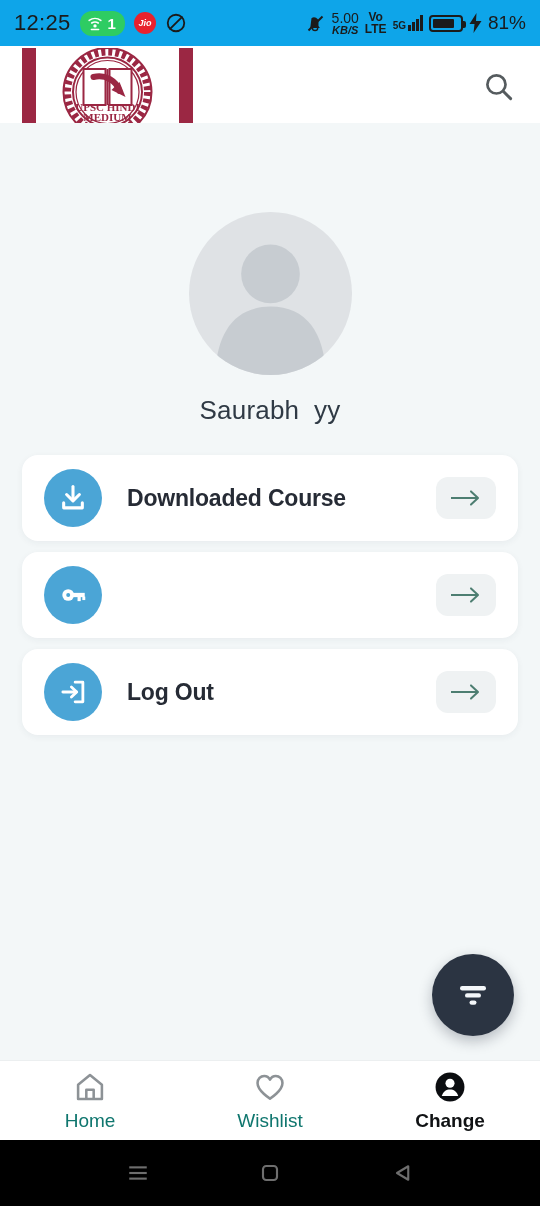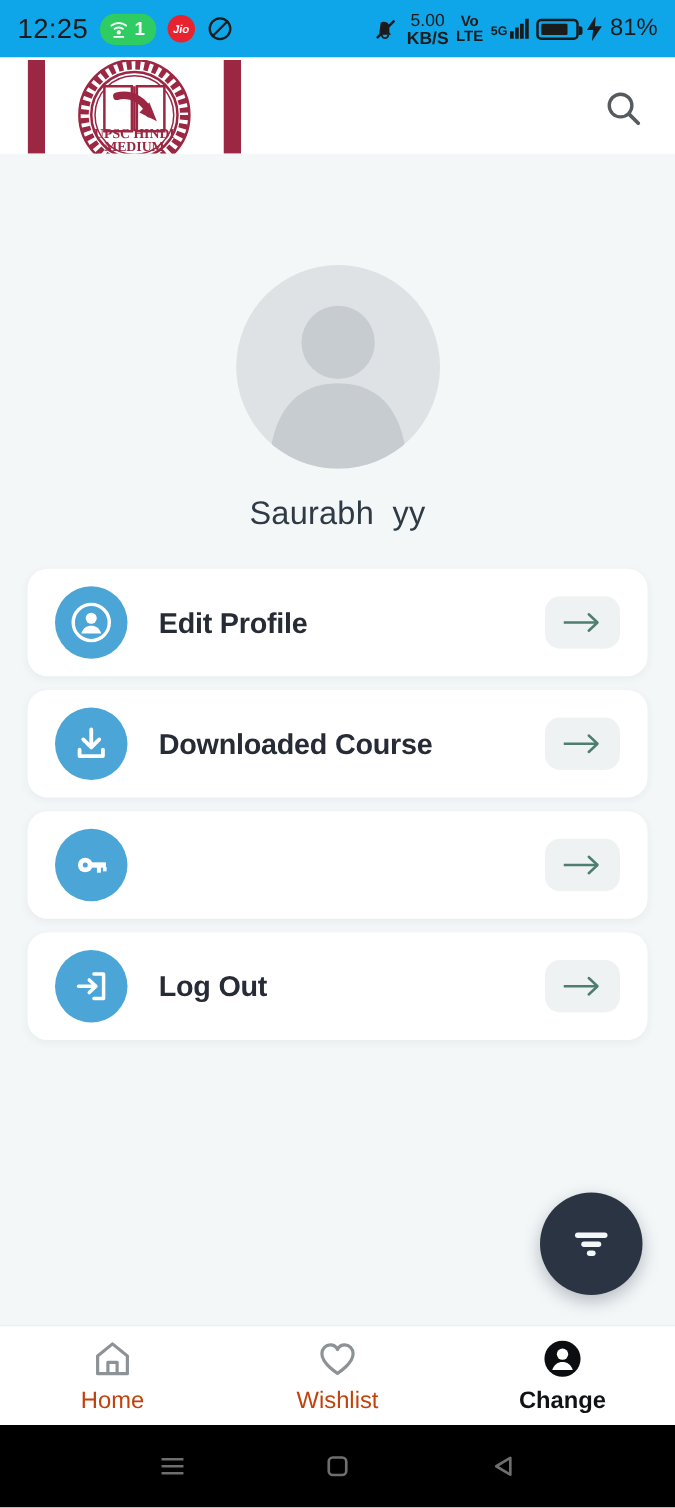--- a/index.html
+++ b/index.html
@@ -28,21 +28,21 @@
   .sb-jio {
     width: 22px; height: 22px; border-radius: 50%;
     background: #e8222e; color: #fff; font-size: 9px; font-weight: bold;
     display: flex; align-items: center; justify-content: center;
     font-style: italic;
   }
   .sb-spacer { flex: 1; }
   .sb-right { display: flex; align-items: center; gap: 6px; }
   .sb-speed { line-height: 1; text-align: center; color: #1b1b1b; }
   .sb-speed .v { font-size: 14px; display: block; }
-  .sb-speed .u { font-size: 14px; display: block; font-weight: bold; }
+  .sb-speed .u { font-size: 11px; display: block; font-weight: bold; font-style: italic; }
   .sb-volte { line-height: 1; text-align: center; color: #1b1b1b; font-weight: bold; }
   .sb-volte span { display: block; font-size: 12px; }
   .sb-net { display: flex; align-items: flex-end; gap: 1px; }
   .sb-5g { font-size: 10px; font-weight: bold; color: #1b1b1b; margin-right: 1px; }
   .bar { width: 3px; background: #1b1b1b; }
   .bar.b1 { height: 6px; } .bar.b2 { height: 9px; }
   .bar.b3 { height: 12px; } .bar.b4 { height: 16px; }
   .sb-batt {
     width: 34px; height: 17px; border: 2px solid #1b1b1b; border-radius: 4px;
     position: relative; padding: 2px;
@@ -118,21 +118,21 @@
 
   
   .bottomnav {
     position: absolute; left: 0; bottom: 66px; width: 540px; height: 80px;
     background: #ffffff; border-top: 1px solid #eceff0;
     display: flex; align-items: center;
   }
   .nav-item {
     flex: 1; display: flex; flex-direction: column; align-items: center; gap: 6px;
   }
-  .nav-label { font-size: 19px; color: #c2410c; }
+  .nav-label { font-size: 19px; color: #0f766e; }
   .nav-item.active .nav-label { color: #101214; font-weight: bold; }
 
   
   .androidnav {
     position: absolute; left: 0; bottom: 0; width: 540px; height: 66px;
     background: #000000; display: flex; align-items: center;
   }
   .anav-item { flex: 1; display: flex; align-items: center; justify-content: center; }
   .anav-item.off { flex: .55; }
 </style>
@@ -236,36 +236,20 @@
           <circle cx="50" cy="38" r="18" fill="#c7ccd1"></circle>
           <path d="M50 58 C28 58 17 74 16 100 L84 100 C83 74 72 58 50 58 Z" fill="#c7ccd1"></path>
         </svg>
       </div>
     </div>
 
     <div class="profile-name">Saurabh  yy</div>
 
     <div class="cards">
 
-      <div class="card">
-        <div class="card-icon">
-          <svg width="34" height="34" viewBox="0 0 24 24">
-            <circle cx="12" cy="12" r="10.2" fill="none" stroke="#ffffff" stroke-width="1.9"></circle>
-            <circle cx="12" cy="9.6" r="3.1" fill="#ffffff"></circle>
-            <path d="M6.4 18.2 C7.4 15 9.4 13.8 12 13.8 C14.6 13.8 16.6 15 17.6 18.2 Z" fill="#ffffff"></path>
-          </svg>
-        </div>
-        <div class="card-label">Edit Profile</div>
-        <div class="card-arrow">
-          <svg width="36" height="20" viewBox="0 0 36 20">
-            <line x1="3" y1="10" x2="30" y2="10" stroke="#4d7e71" stroke-width="2"></line>
-            <polyline points="23,3.4 30,10 23,16.6" fill="none" stroke="#4d7e71" stroke-width="2" stroke-linecap="round" stroke-linejoin="round"></polyline>
-          </svg>
-        </div>
-      </div>
 
       <div class="card">
         <div class="card-icon">
           <svg width="32" height="32" viewBox="0 0 24 24">
             <line x1="12" y1="3.4" x2="12" y2="13.4" stroke="#ffffff" stroke-width="2.3" stroke-linecap="round"></line>
             <polyline points="7.2,9.4 12,14.2 16.8,9.4" fill="none" stroke="#ffffff" stroke-width="2.3" stroke-linecap="round" stroke-linejoin="round"></polyline>
             <polyline points="5,15.6 5,19.4 19,19.4 19,15.6" fill="none" stroke="#ffffff" stroke-width="2.3" stroke-linecap="round" stroke-linejoin="round"></polyline>
           </svg>
         </div>
         <div class="card-label">Downloaded Course</div>

